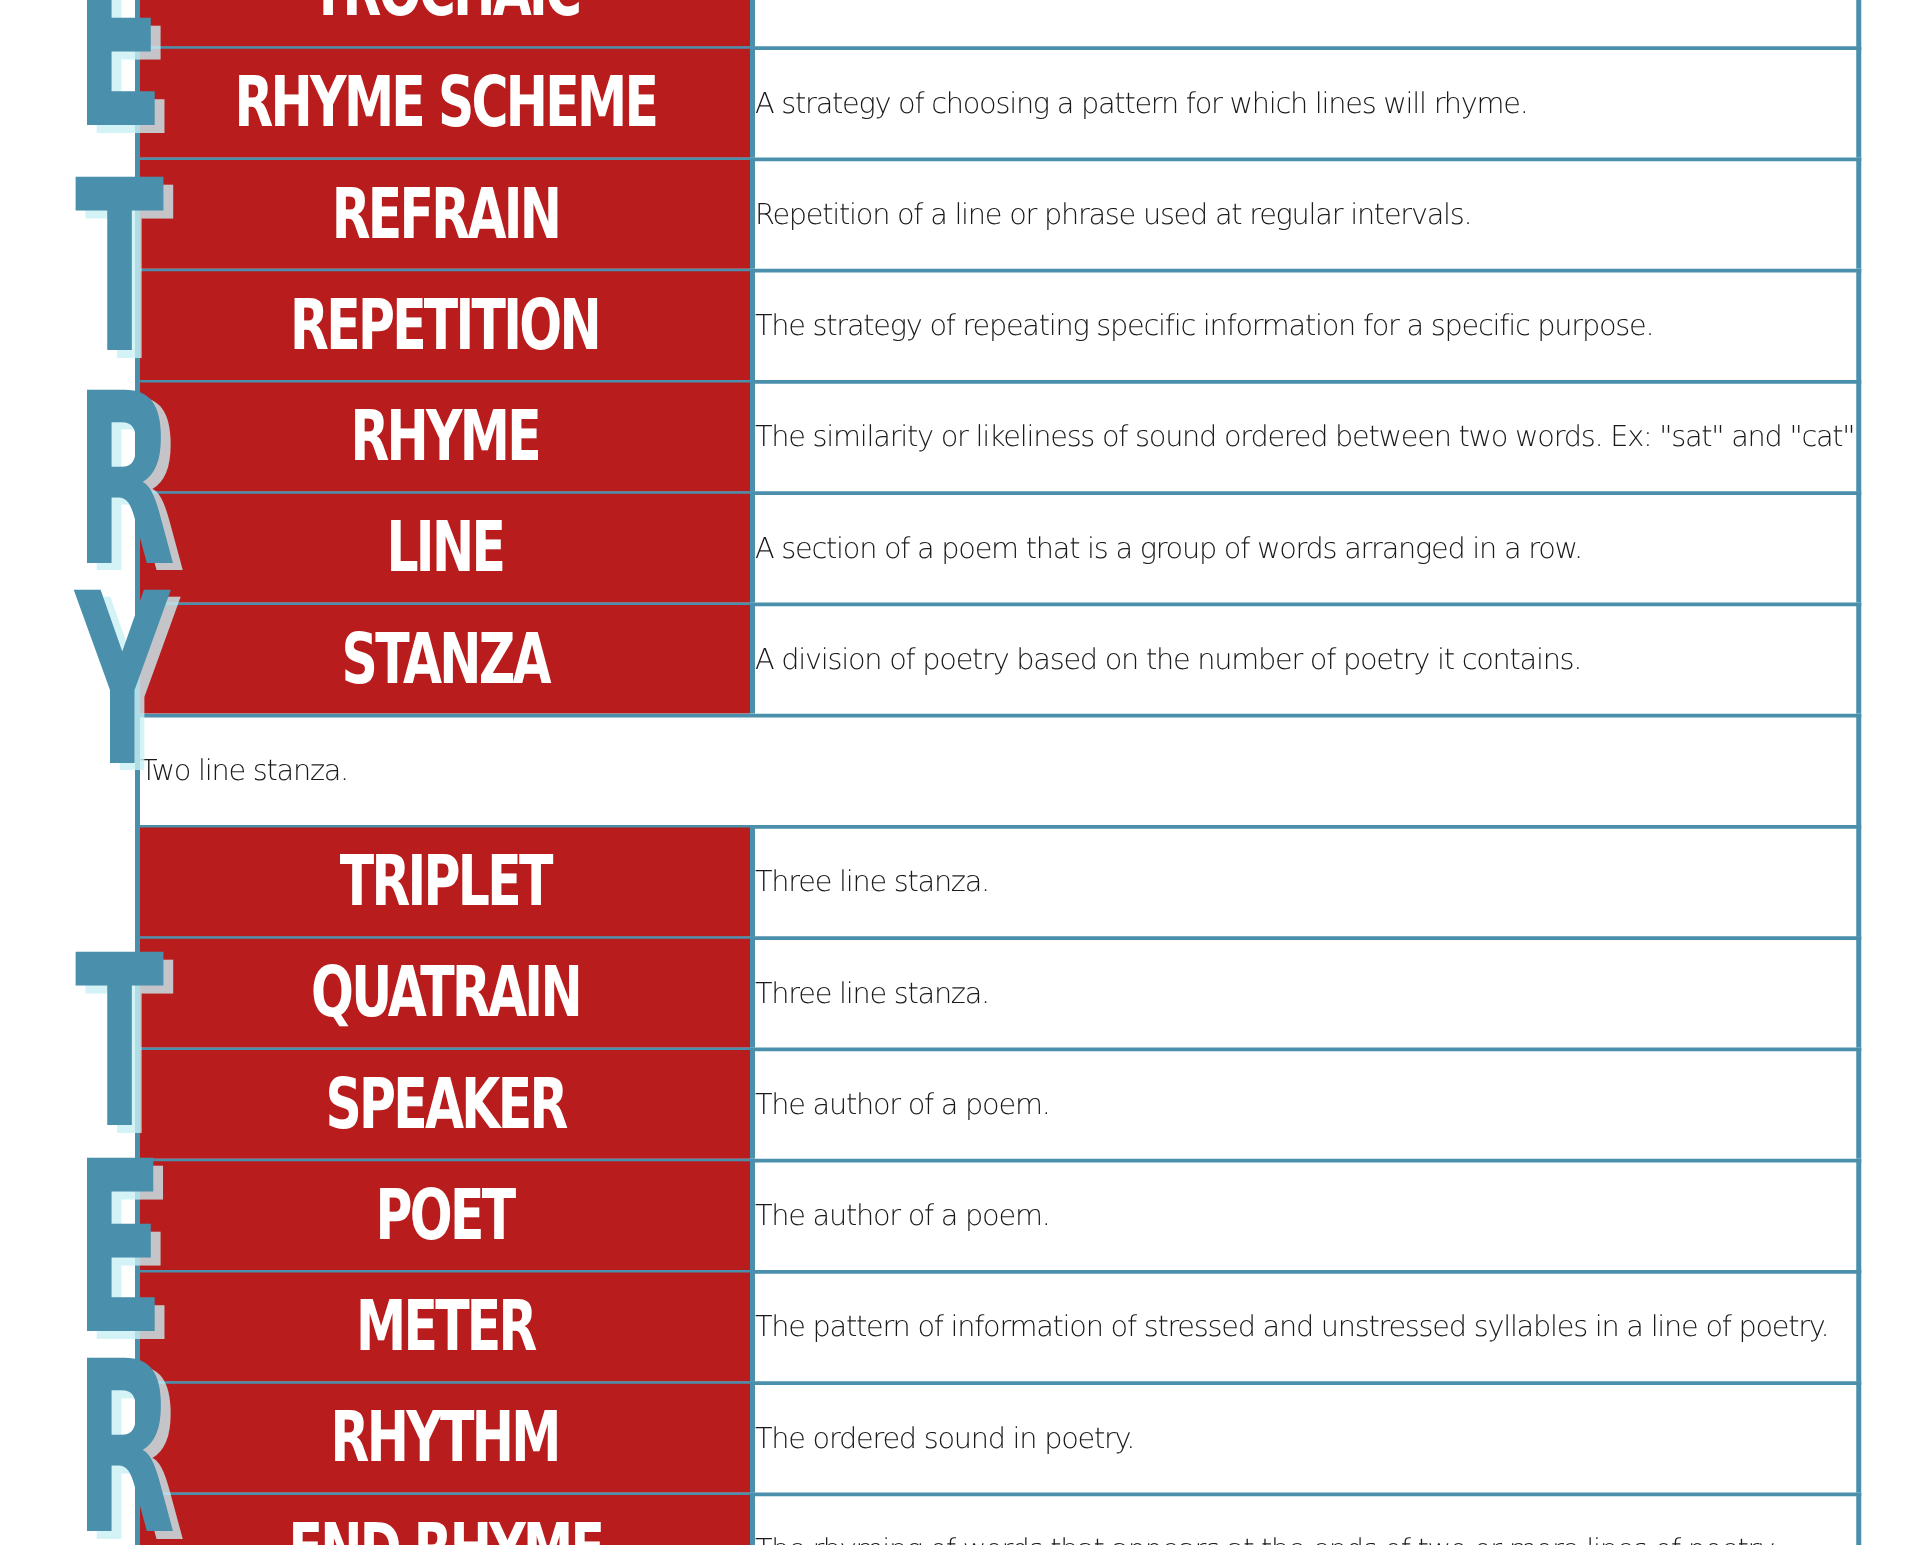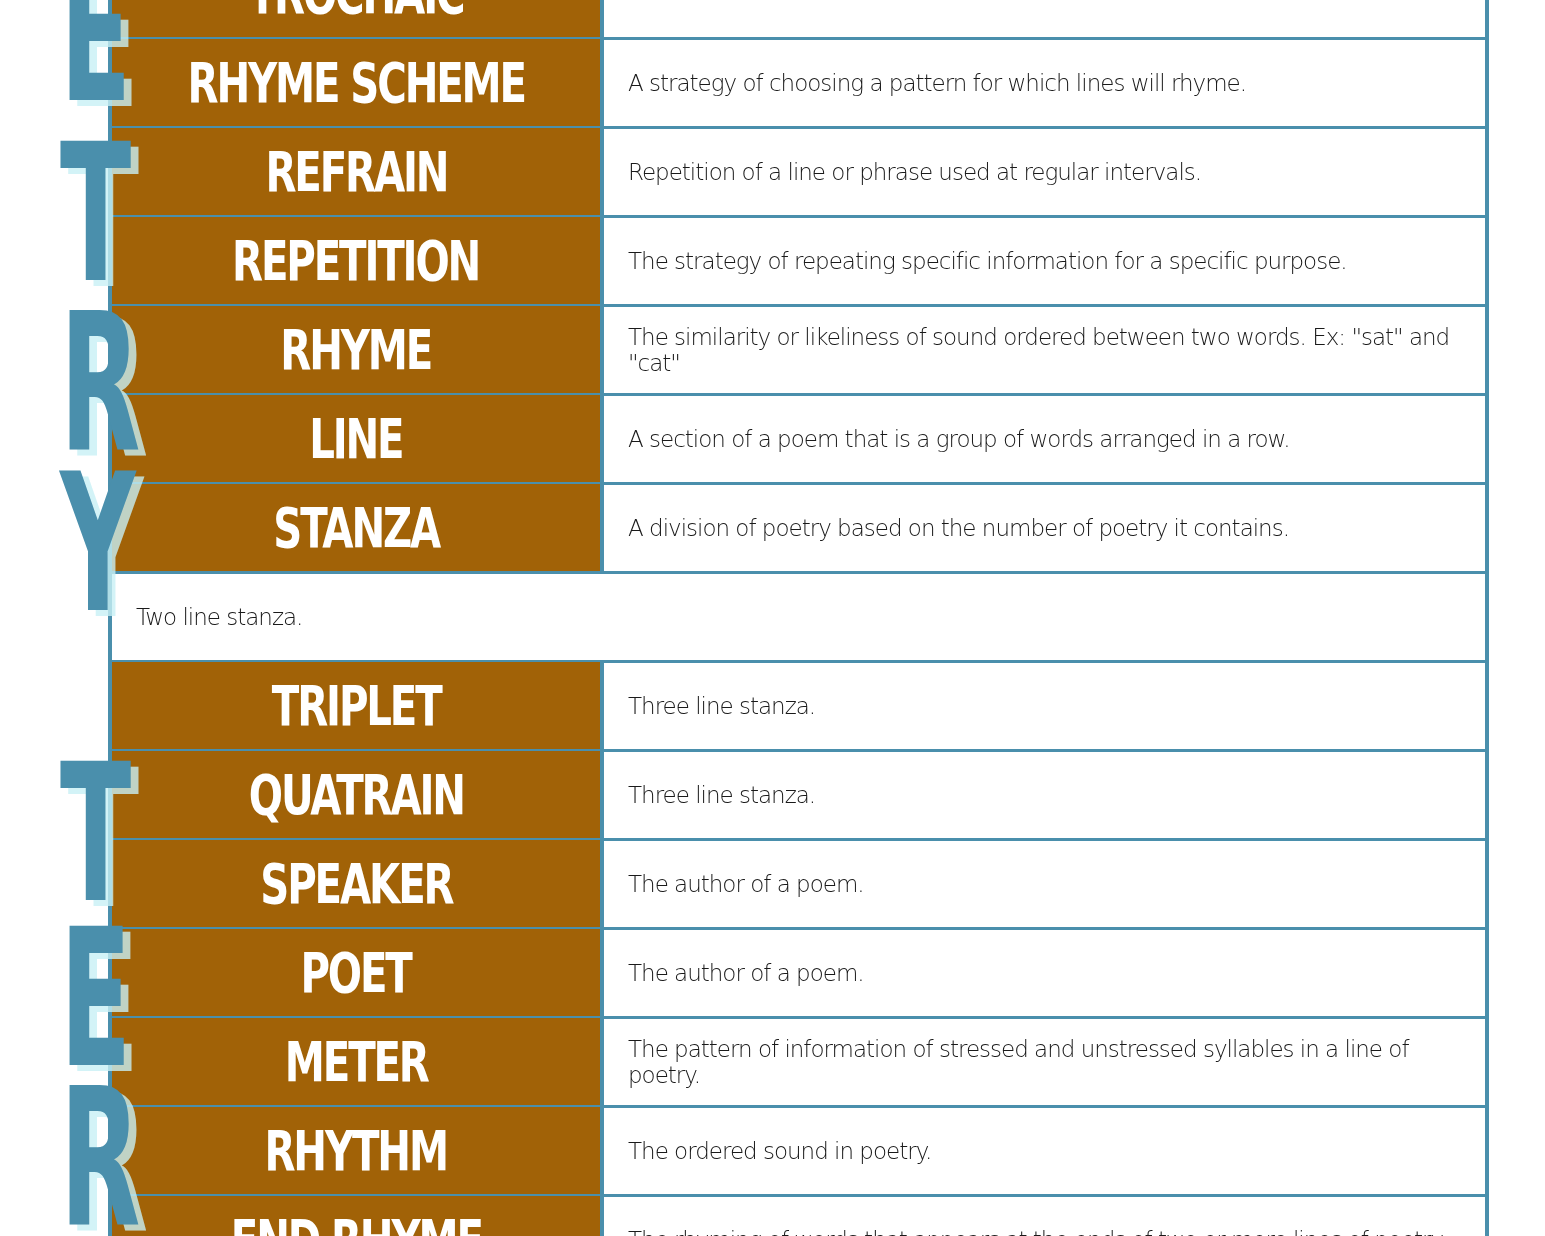--- a/index.html
+++ b/index.html
@@ -1,21 +1,21 @@
 <!DOCTYPE html>
 <html><head>
 <meta charset="utf-8">
 <style>
   html,body{margin:0;padding:0;background:#ffffff;}
   body{width:1545px;height:1236px;position:relative;overflow:hidden;font-family:"Liberation Sans",sans-serif;}
   .table{position:absolute;left:108px;top:-52px;width:1381px;}
   .row{position:relative;display:flex;height:89px;}
-  .term{width:492px;background:#a16207;border-top:2px solid #4a8fac;border-left:4px solid #4a8fac;box-sizing:border-box;display:flex;align-items:center;justify-content:center;}
+  .term{width:492px;background:#b91c1c;border-top:2px solid #4a8fac;border-left:4px solid #4a8fac;box-sizing:border-box;display:flex;align-items:center;justify-content:center;}
   .term span{color:#ffffff;font-family:"DejaVu Sans",sans-serif;font-weight:bold;font-size:56px;letter-spacing:-3px;transform:scaleX(0.72);white-space:nowrap;}
-  .def{flex:1;background:#ffffff;border-top:3px solid #4a8fac;border-left:4px solid #4a8fac;border-right:4px solid #4a8fac;box-sizing:border-box;display:flex;align-items:center;padding-left:24px;}
+  .def{flex:1;background:#ffffff;border-top:3px solid #4a8fac;border-left:4px solid #4a8fac;border-right:4px solid #4a8fac;box-sizing:border-box;display:flex;align-items:center;padding-left:0;}
   .def span{font-family:"DejaVu Sans",sans-serif;font-size:23px;color:#1a1a1a;letter-spacing:-1px;font-weight:300;}
   .vletters{position:absolute;left:60px;top:0;width:100px;height:1236px;pointer-events:none;}
   .vl{position:absolute;font-family:"DejaVu Sans",sans-serif;font-weight:bold;color:#4a8fac;font-size:190px;line-height:1;transform:scaleX(0.55);transform-origin:left top;text-shadow:14px 6px 0 rgba(200,240,245,0.8);}
 </style>
 </head>
 <body>
 
 <div class="table">
   <div class="row">
       <div class="term">

